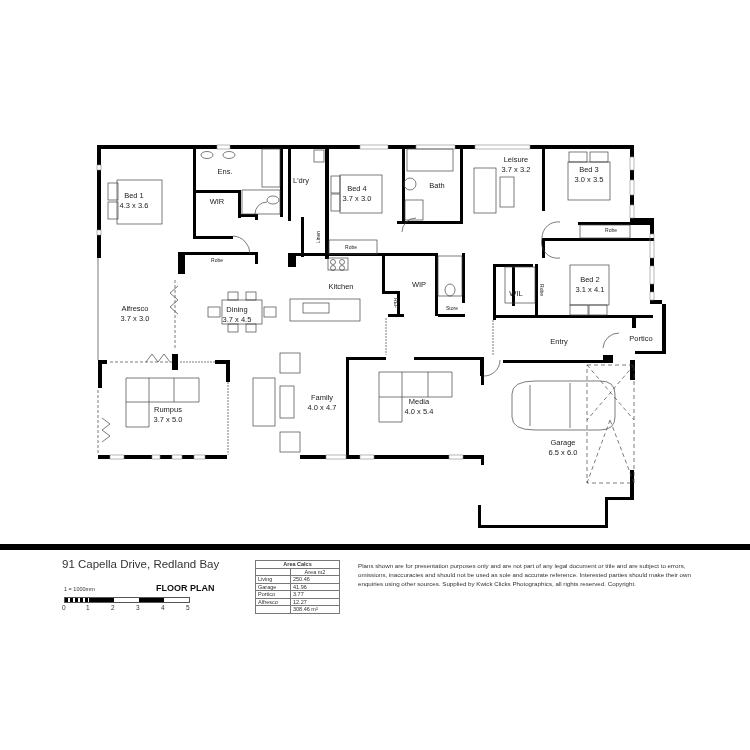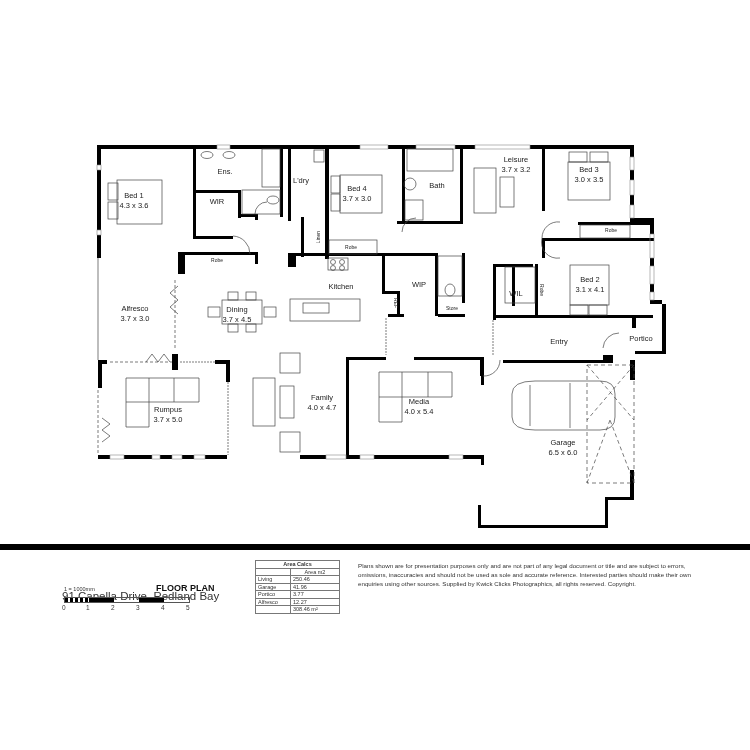--- a/index.html
+++ b/index.html
@@ -1,21 +1,21 @@
 <!DOCTYPE html>
 <html><head>
 <meta charset="utf-8">
 <style>
   html,body{margin:0;padding:0;background:#fff;}
   body{width:750px;height:750px;position:relative;overflow:hidden;font-family:"Liberation Sans",sans-serif;color:#222;}
   #plan{position:absolute;left:0;top:0;width:750px;height:750px;}
   .rl{font-family:"Liberation Sans",sans-serif;font-size:7.5px;fill:#222;text-anchor:middle;}
   .rs{font-family:"Liberation Sans",sans-serif;font-size:5px;fill:#222;text-anchor:middle;}
   .bar{position:absolute;left:0;top:544px;width:750px;height:6px;background:#000;}
-  .addr{position:absolute;left:62px;top:558px;font-size:11.5px;color:#333;margin-top:32px;}
+  .addr{position:absolute;left:62px;top:558px;font-size:11.5px;color:#333;}
   .scale-lbl{position:absolute;left:64px;top:586px;font-size:5.5px;color:#333;}
   .fp-title{position:absolute;left:140px;top:583px;font-size:9px;font-weight:bold;color:#111;padding-left:16px;}
   .scalebar{position:absolute;left:64px;top:597px;width:124px;height:4px;border:1px solid #555;}
   .scalebar span{position:absolute;top:0;height:4px;background:#000;}
   .ticks{position:absolute;left:62px;top:604px;width:130px;font-size:6.5px;color:#333;}
   .ticks span{position:absolute;}
   .calcs{position:absolute;left:255px;top:560px;border-collapse:collapse;font-size:5.5px;color:#333;}
   .calcs td,.calcs th{border:1px solid #777;padding:0 2px;line-height:6.5px;height:6.5px;}
   .calcs th{font-weight:bold;text-align:center;}
   .calcs td.v{width:44px;}

